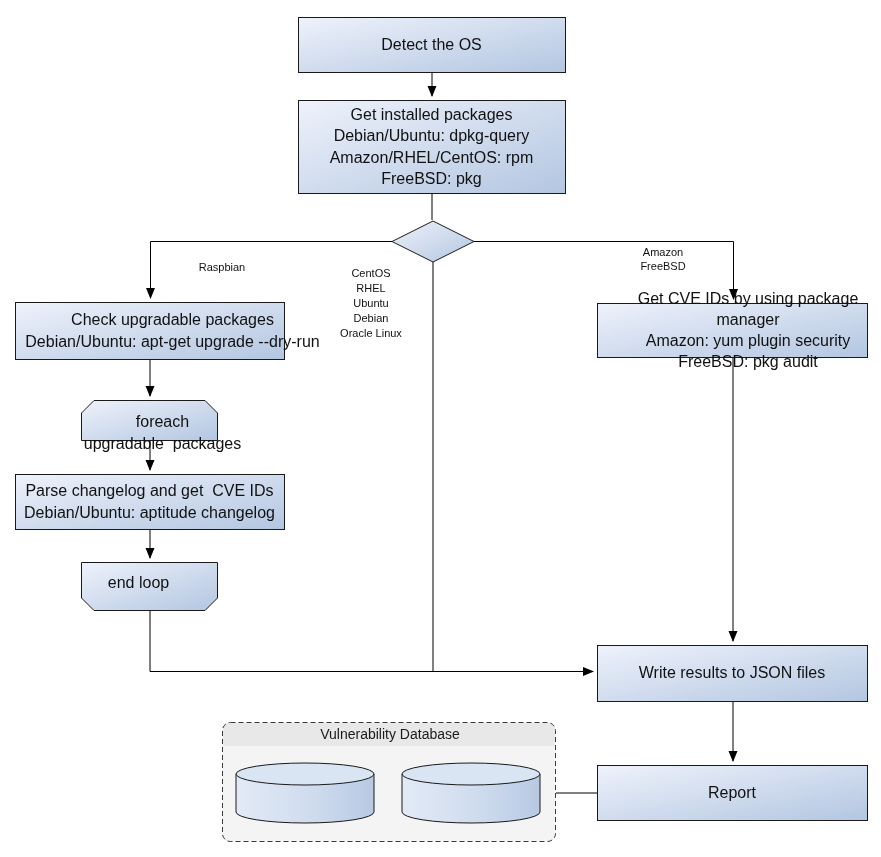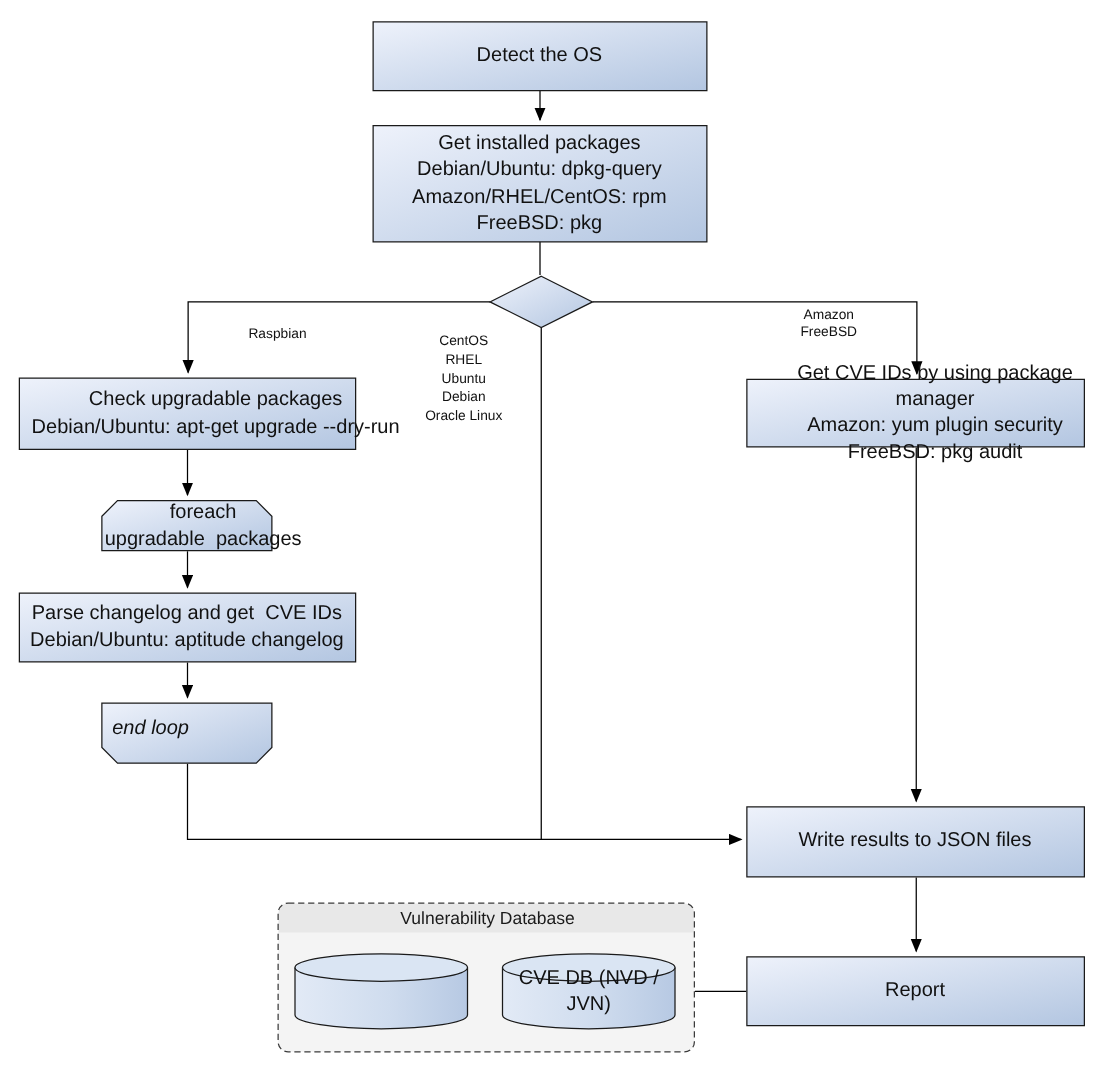--- a/index.html
+++ b/index.html
@@ -76,36 +76,35 @@
     </g>
   </svg>
 
   <div class="nlabel" style="left:298px;top:17px;width:267px;height:55px;">Detect the OS</div>
   <div class="nlabel" style="left:298px;top:100px;width:267px;height:93px;">Get installed packages
 Debian/Ubuntu: dpkg-query
 Amazon/RHEL/CentOS: rpm
 FreeBSD: pkg</div>
   <div class="nlabel" style="left:15px;top:302px;width:315px;height:57px;">Check upgradable packages
 Debian/Ubuntu: apt-get upgrade --dry-run</div>
-  <div class="nlabel" style="left:81px;top:400px;width:163px;height:41px;border-radius:10px;">foreach
+  <div class="nlabel" style="left:81px;top:412px;width:163px;height:41px;border-radius:10px;">foreach
 upgradable  packages</div>
   <div class="nlabel" style="left:15px;top:474px;width:269px;height:55px;">Parse changelog and get  CVE IDs
 Debian/Ubuntu: aptitude changelog</div>
-  <div class="nlabel" style="left:63px;top:560px;width:115px;height:46px;font-style:italic;">end loop</div>
+  <div class="nlabel" style="left:81px;top:560px;width:115px;height:46px;">end loop</div>
   <div class="nlabel" style="left:597px;top:303px;width:270px;height:54px;padding-left:16px;">Get CVE IDs by using package manager
 Amazon: yum plugin security
 FreeBSD: pkg audit</div>
   <div class="nlabel" style="left:597px;top:645px;width:270px;height:56px;">Write results to JSON files</div>
   <div class="nlabel" style="left:597px;top:765px;width:270px;height:55px;">Report</div>
 
   <div class="elabel" style="left:176px;top:260px;width:92px;">Raspbian</div>
   <div class="elabel" style="left:618px;top:245px;width:90px;">Amazon
 FreeBSD</div>
   <div class="elabel oslabel" style="left:320px;top:266px;width:102px;">CentOS
 RHEL
 Ubuntu
 Debian
 Oracle Linux</div>
 
   <div class="dbtitle">Vulnerability Database</div>
-  <div class="nlabel" style="left:402px;top:772px;width:138px;height:42px;">CVE DB (NVD / JVN)</div>
 
 </div>
 
 </body></html>

